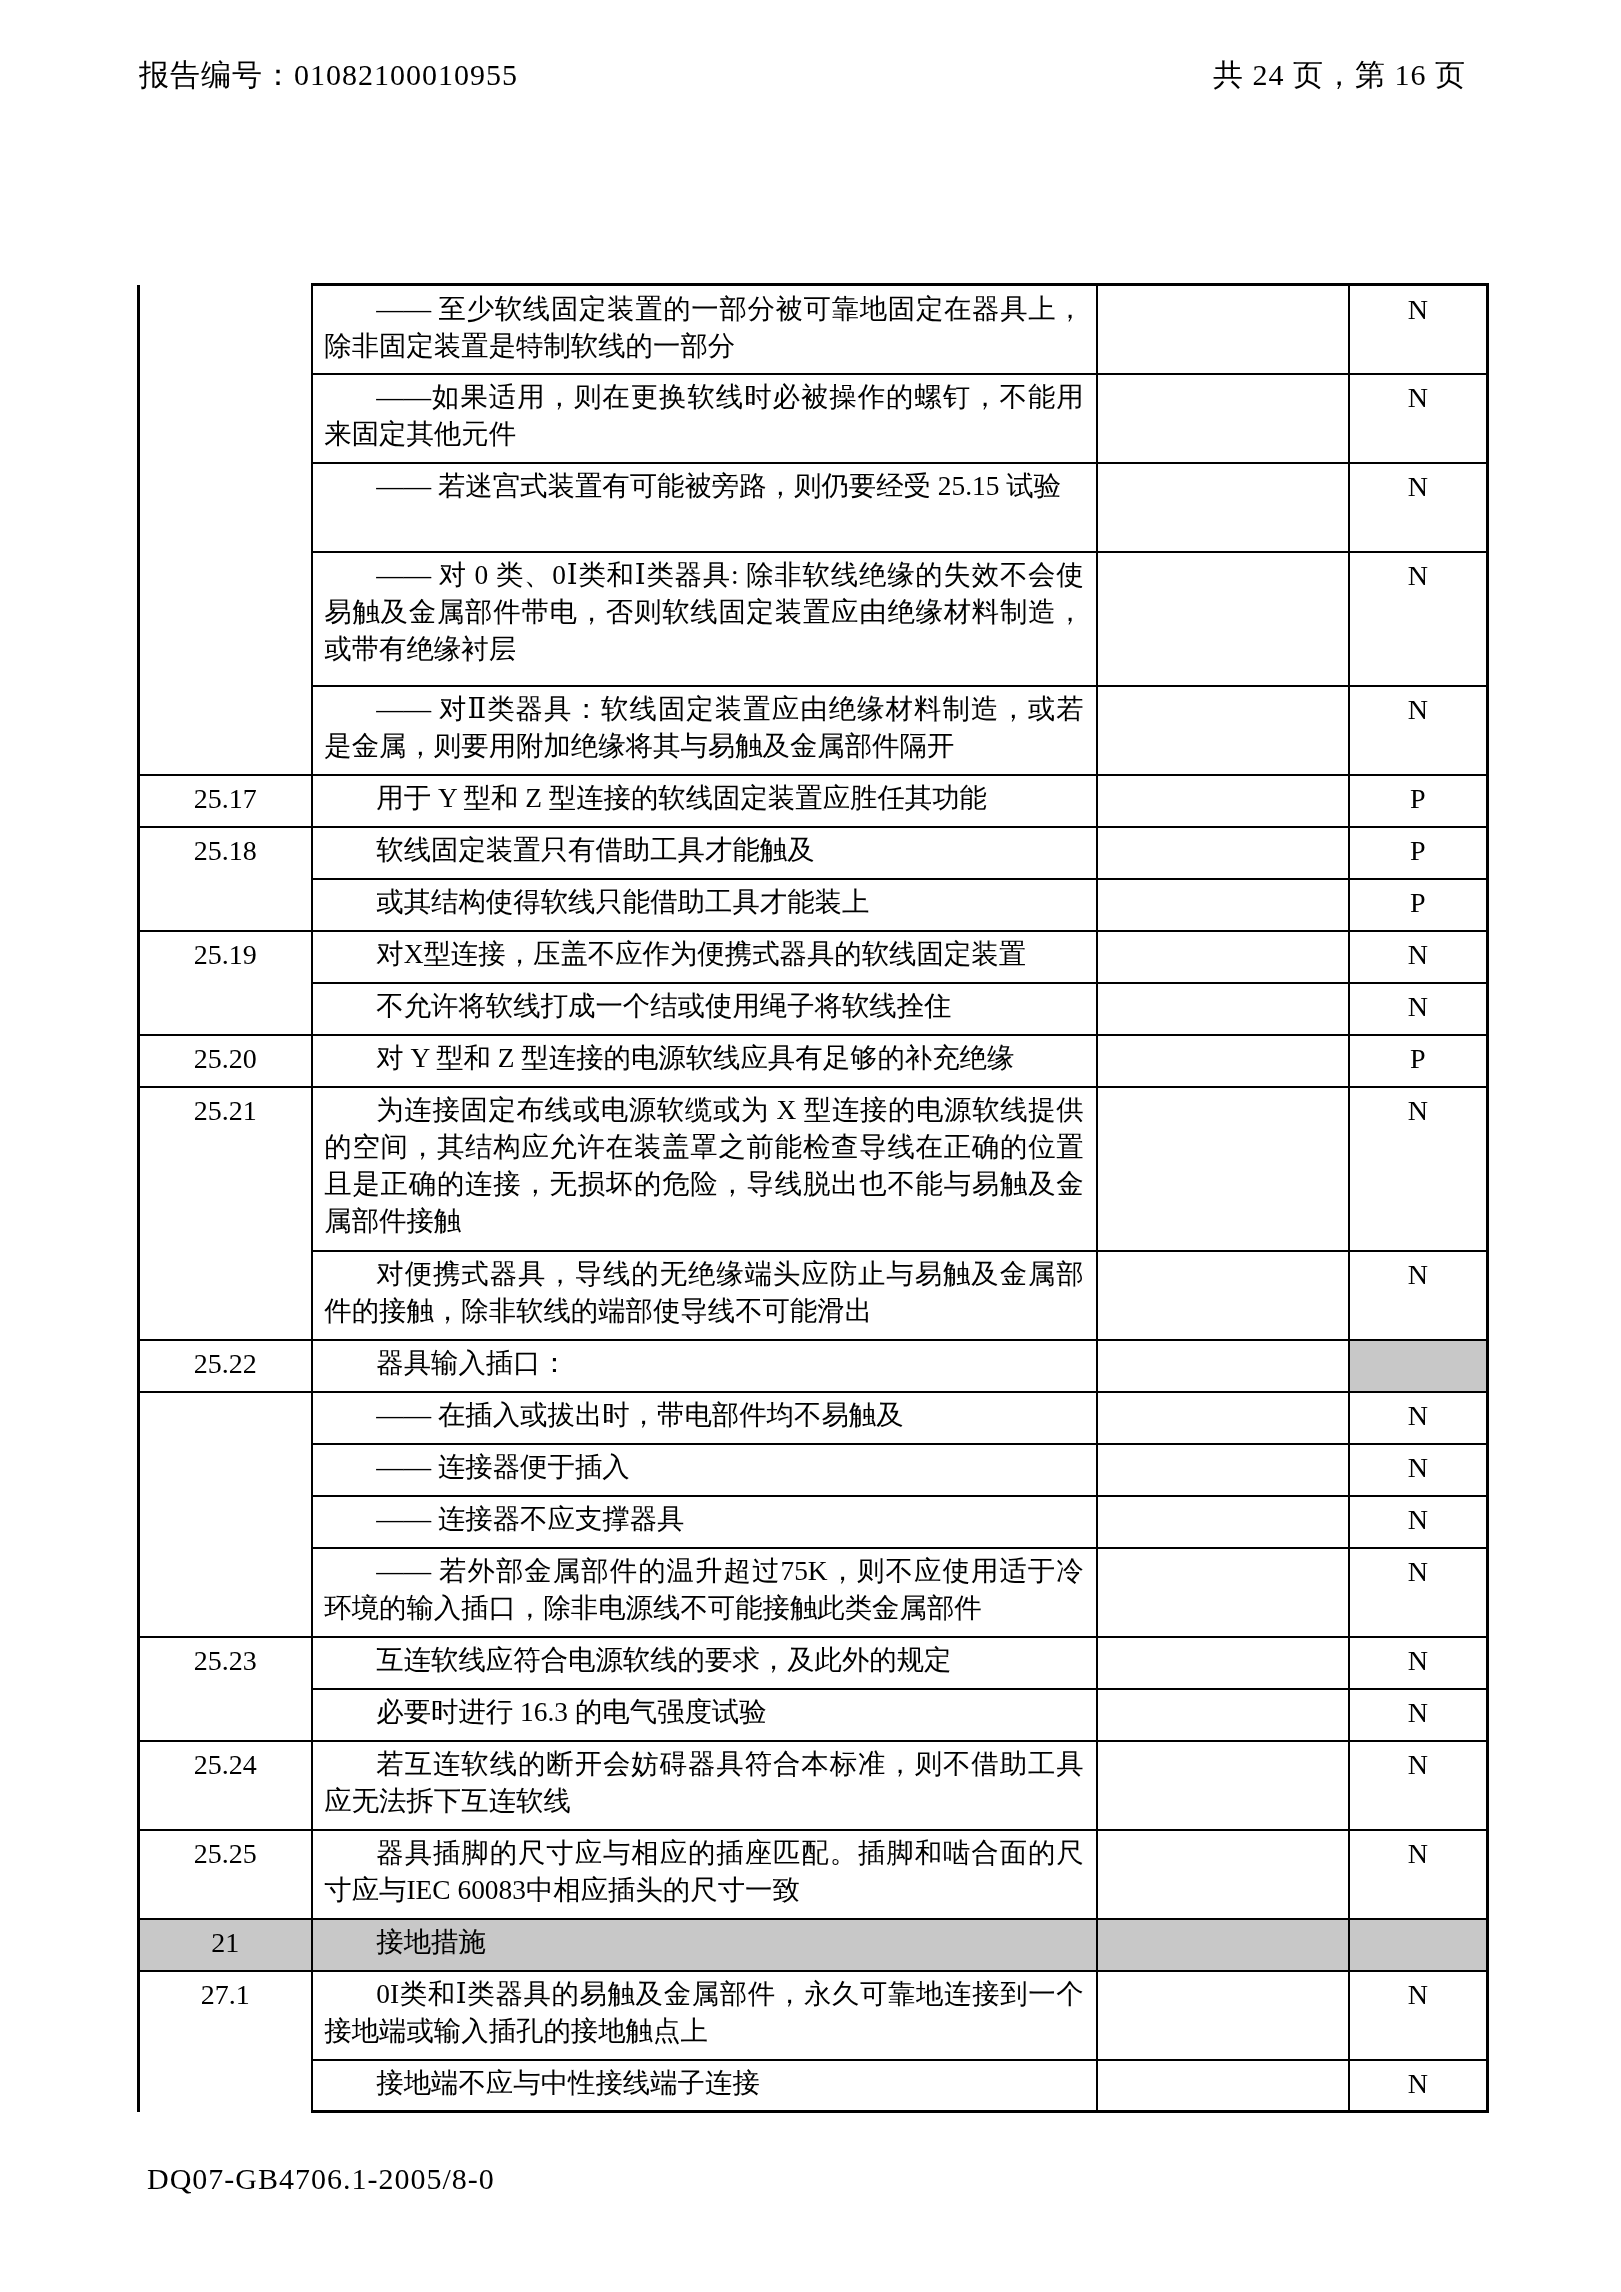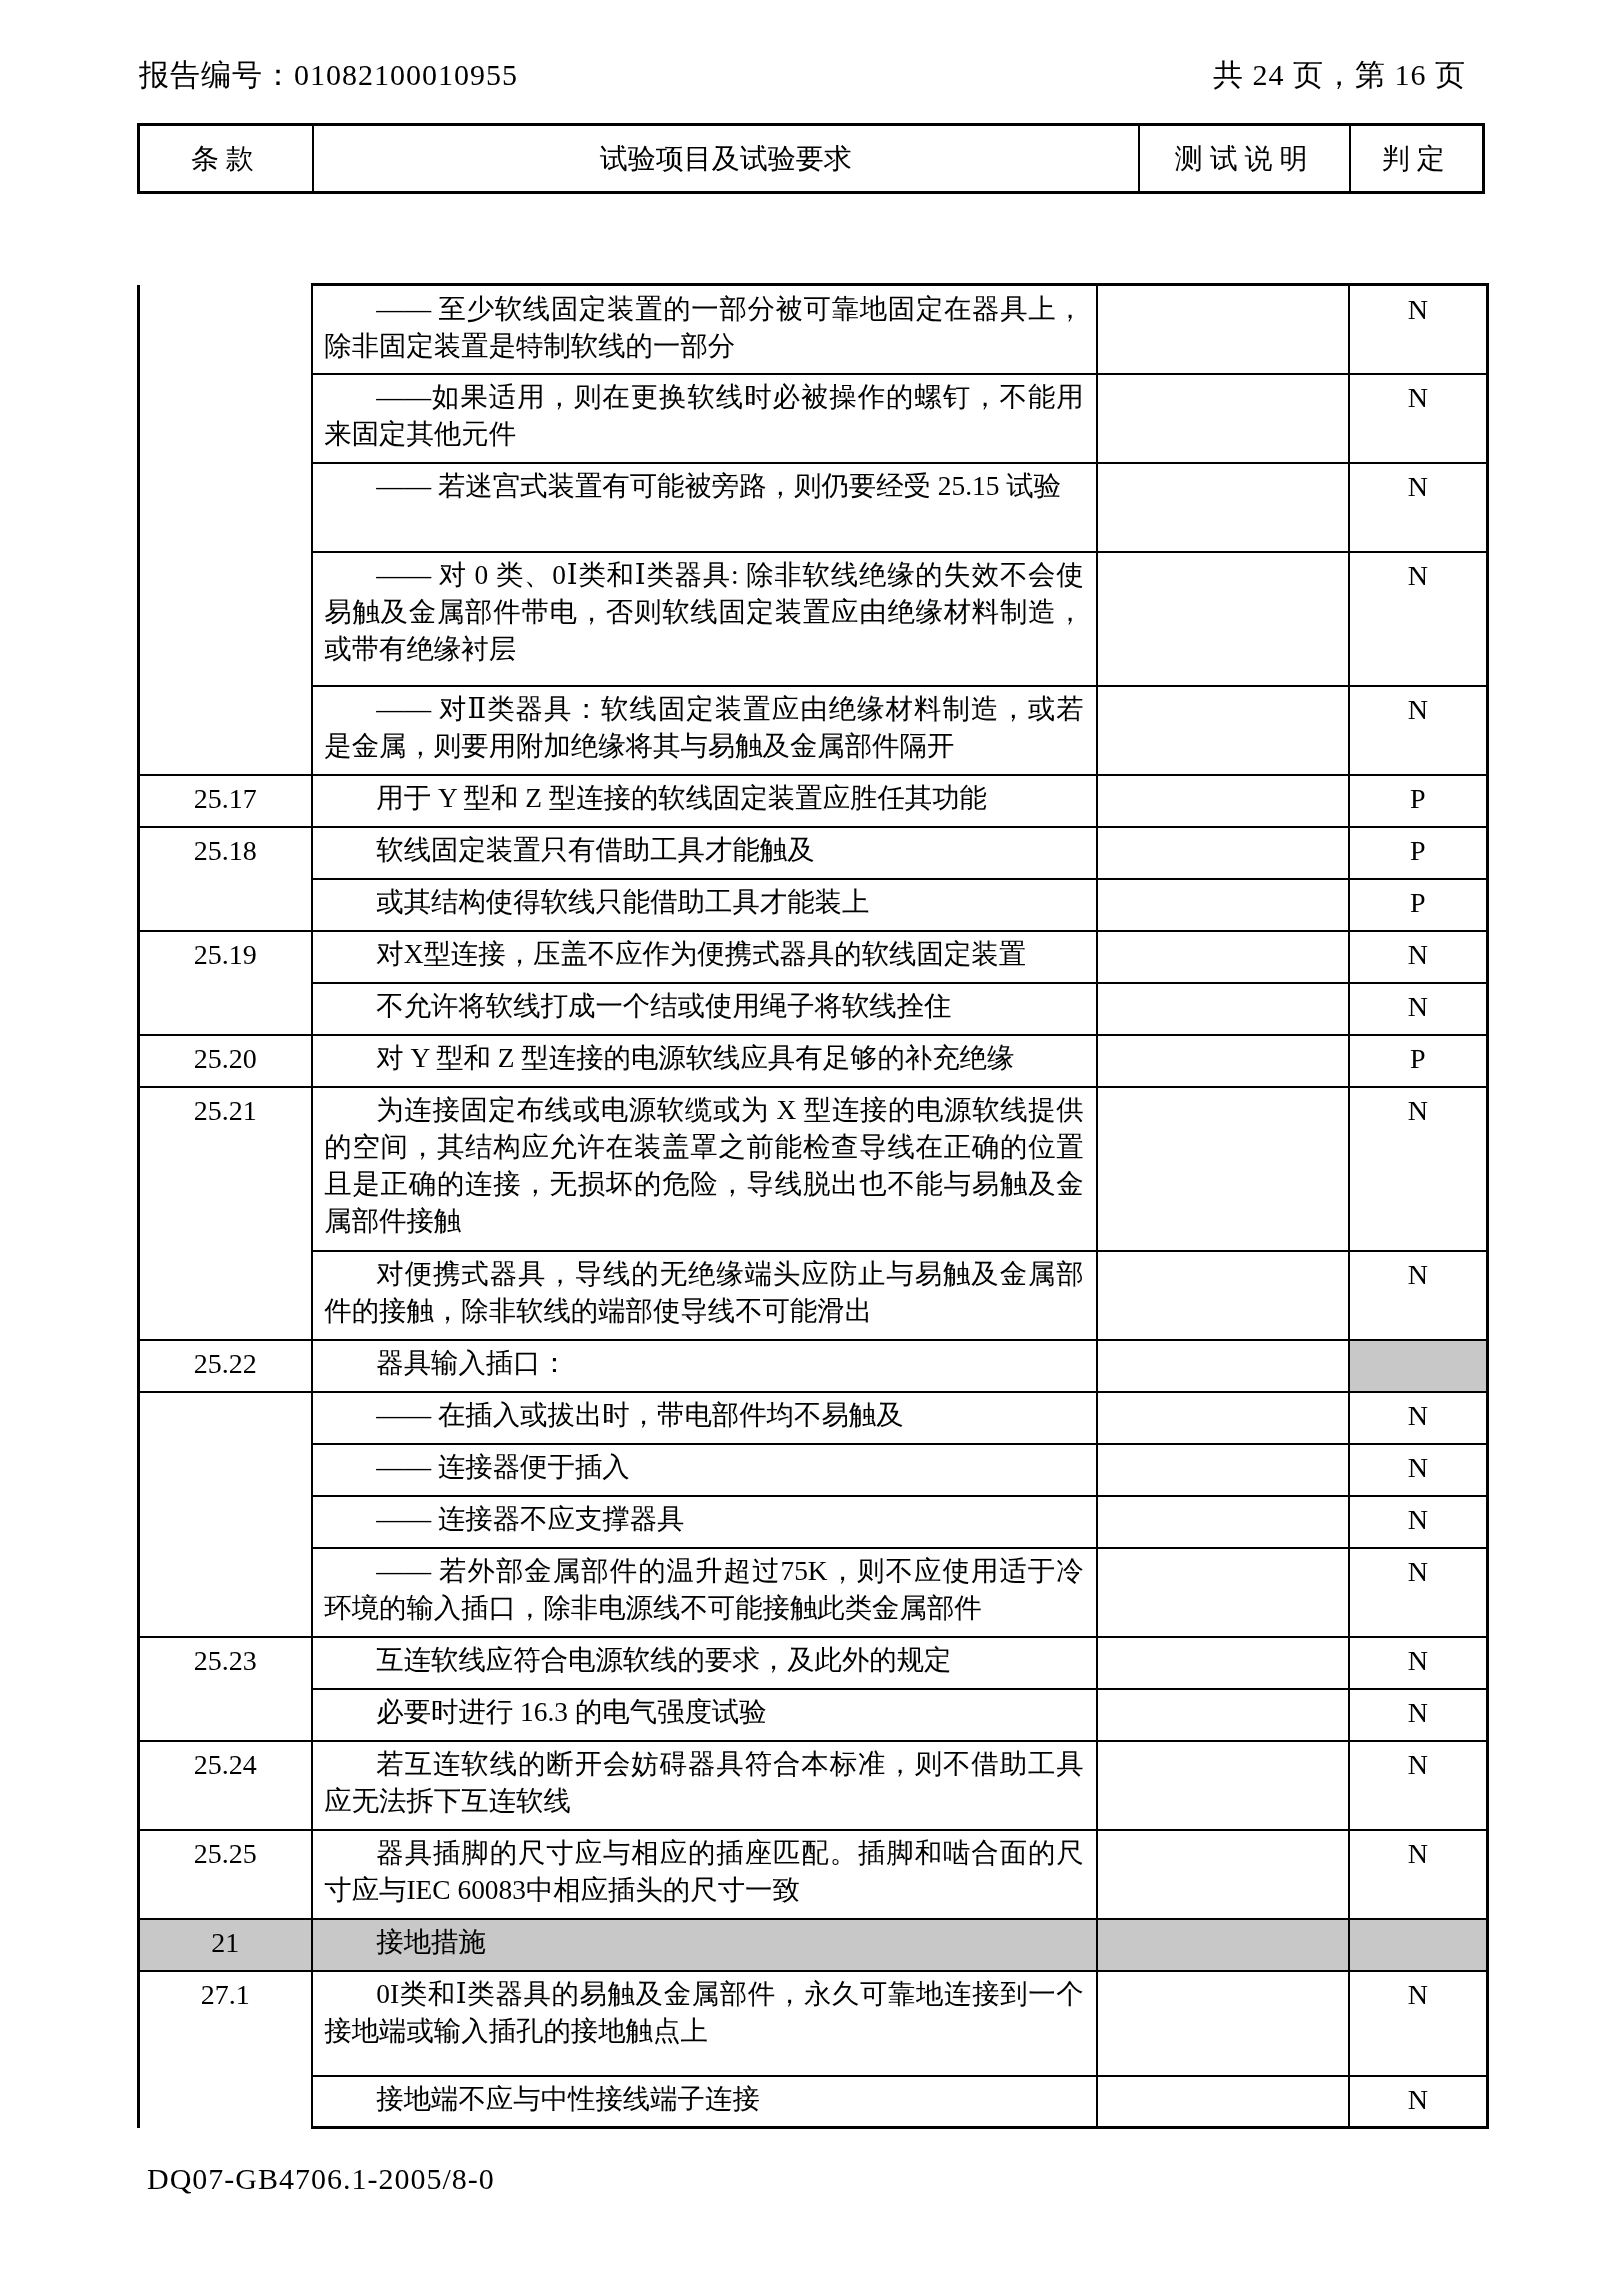--- a/index.html
+++ b/index.html
@@ -57,26 +57,20 @@
 </div>
 
 <table class="header-table">
   <colgroup>
       <col style="width:174px">
       <col style="width:825px">
       <col style="width:211px">
       <col style="width:133px">
     </colgroup>
   <tbody>
-  <tr class="cols-row">
-    <td class="sp">条款</td>
-    <td>试验项目及试验要求</td>
-    <td class="sp">测试说明</td>
-    <td class="sp">判定</td>
-  </tr>
 </tbody>
   </table>
 
 <table class="body-table">
   <colgroup>
       <col style="width:173px">
       <col style="width:785px">
       <col style="width:252px">
       <col style="width:139px">
     </colgroup>
@@ -201,21 +195,21 @@
         <td class="item">器具插脚的尺寸应与相应的插座匹配。插脚和啮合面的尺寸应与IEC 60083中相应插头的尺寸一致</td>
         <td class="note"></td>
         <td class="verdict">N</td>
       </tr>
       <tr class="shaded" style="height: 52px;">
         <td class="clause" rowspan="1">21</td>
         <td class="item">接地措施</td>
         <td class="note"></td>
         <td class="verdict"></td>
       </tr>
-      <tr style="height: 105px; border-radius: 15px;">
+      <tr style="height: 89px; border-radius: 15px;">
         <td class="clause open-bottom" rowspan="2">27.1</td>
         <td class="item">0I类和Ⅰ类器具的易触及金属部件，永久可靠地连接到一个接地端或输入插孔的接地触点上</td>
         <td class="note"></td>
         <td class="verdict">N</td>
       </tr>
       <tr style="height: 52px;">
         <td class="item">接地端不应与中性接线端子连接</td>
         <td class="note"></td>
         <td class="verdict">N</td>
       </tr>

